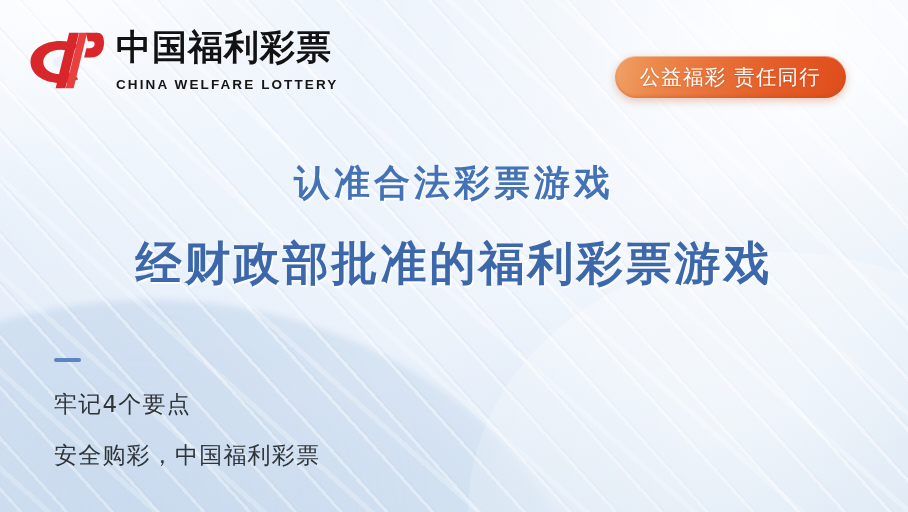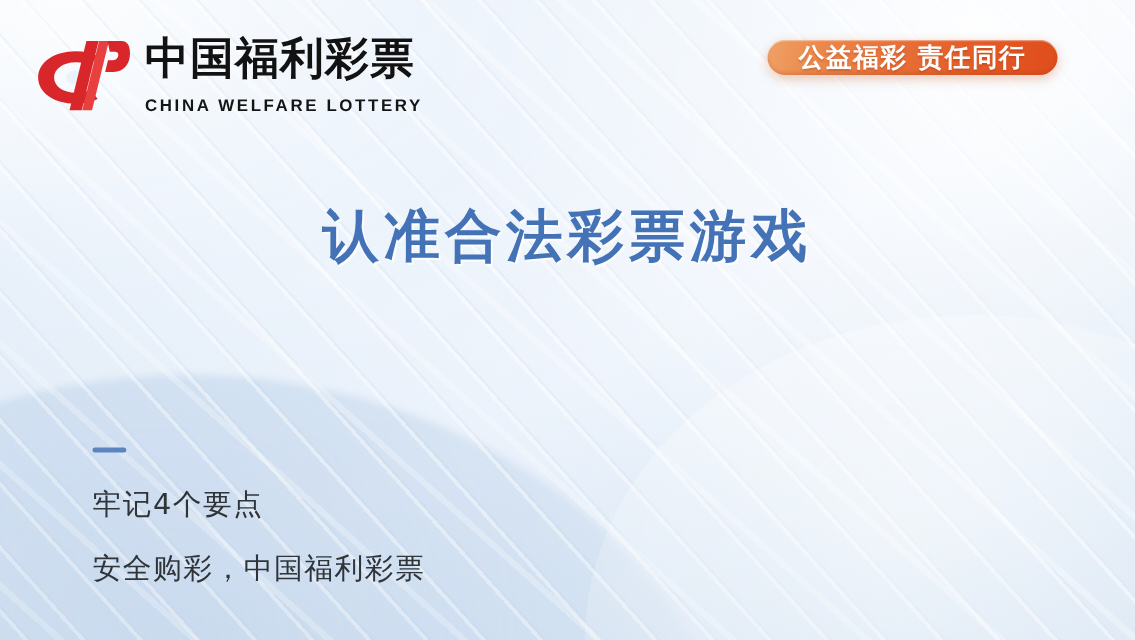--- a/index.html
+++ b/index.html
@@ -141,54 +141,54 @@
     white-space: nowrap;
     transform: scaleX(1.0);
     font-family: "Liberation Sans", sans-serif;
     text-align: center;
   }
 
   
   .slogan-pill {
     position: absolute;
     right: 62px;
-    top: 32px;
-    height: 28px;
+    top: 56px;
+    height: 42px;
     padding: 0 25px;
     display: flex;
     align-items: center;
     justify-content: center;
     border-radius: 21px;
     background: linear-gradient(100deg,
         #f0a268 0%,
         #ec8a4c 16%,
         #e8713a 42%,
         #e45c27 70%,
         #df4d1c 100%);
     box-shadow: 0 3px 9px rgba(200,90,35,0.33),
                 inset 0 1px 0 rgba(255,255,255,0.40),
                 inset 0 -2px 3px rgba(160,60,20,0.22);
     color: #ffffff;
     font-size: 20.5px;
-    font-weight: 700;
+    font-weight: 400;
     letter-spacing: 1.2px;
     white-space: nowrap;
     text-shadow: 0 1px 1.5px rgba(150,55,15,0.32);
     font-family: "DejaVu Sans", "Liberation Sans", sans-serif;
   }
 
   
   .headline-block {
     position: absolute;
     left: 0; right: 0;
     top: 162px;
     text-align: center;
   }
   .headline-1 {
-    font-size: 45px;
+    font-size: 36px;
     font-weight: 700;
     color: #4472b6;
     letter-spacing: 4px;
     line-height: 1.18;
     text-shadow: 1.5px 1.5px 0 rgba(255,255,255,0.85);
     font-family: "DejaVu Sans", "Liberation Sans", sans-serif;
   }
   .headline-2 {
     margin-top: 32px;
     font-size: 46px;
@@ -198,21 +198,20 @@
     line-height: 1.18;
     text-shadow: 1.5px 1.5px 0 rgba(255,255,255,0.85);
     font-family: "DejaVu Sans", "Liberation Sans", sans-serif;
   }
 
   
   .bottom-block {
     position: absolute;
     left: 54px;
     top: 358px;
-    margin-left: 20px;
   }
   .rule {
     width: 27px;
     height: 4px;
     border-radius: 2px;
     background: #5c84c0;
     margin-bottom: 31px;
   }
   .sub-line {
     font-size: 23px;
@@ -266,20 +265,21 @@
         <span class="brand-cn">中国福利彩票</span>
         <span class="brand-en">CHINA WELFARE LOTTERY</span>
       </span>
     </div>
 
     <div class="slogan-pill">公益福彩  责任同行</div>
   </div>
 
   <div class="headline-block">
     <div class="headline-1">认准合法彩票游戏</div>
+    <div class="headline-2">经财政部批准的福利彩票游戏</div>
   </div>
 
   <div class="bottom-block">
     <div class="rule"></div>
     <div class="sub-line">牢记4个要点</div>
     <div class="sub-line">安全购彩，中国福利彩票</div>
   </div>
 
 </div>
 

